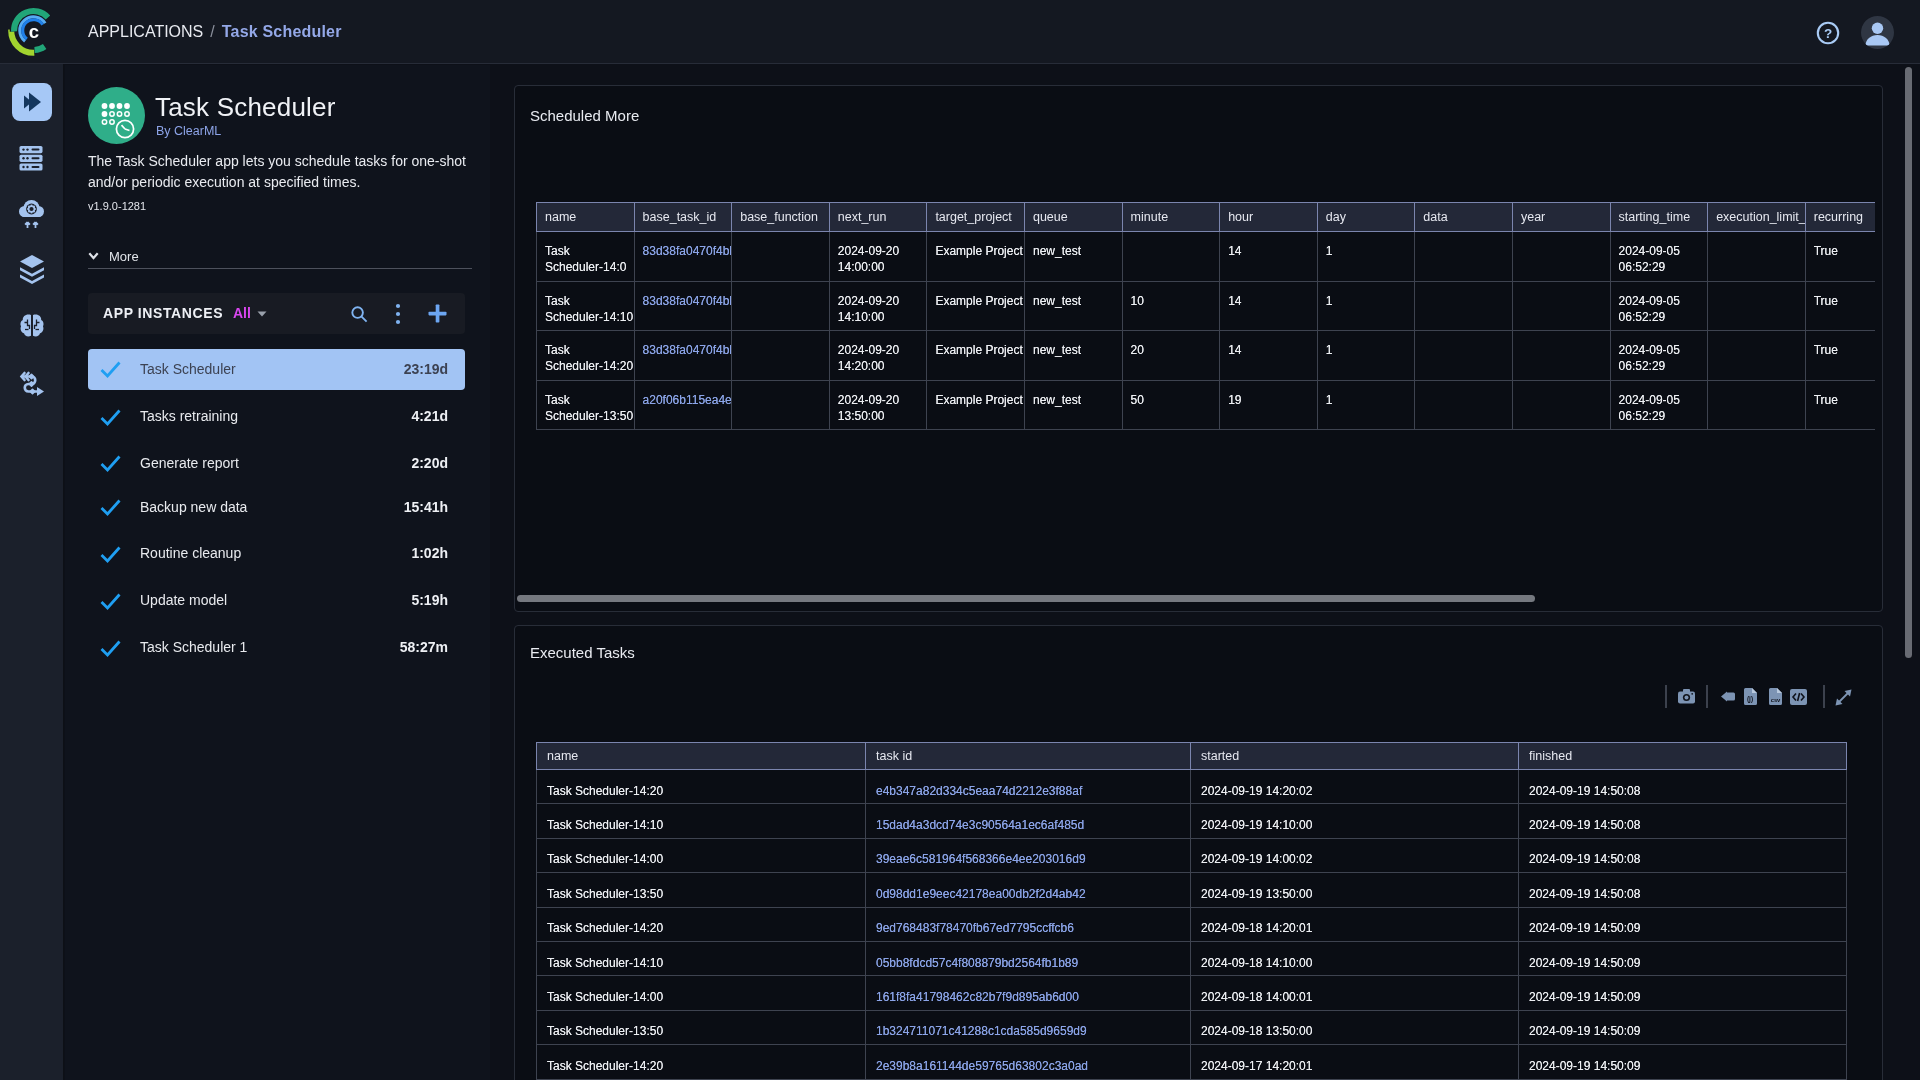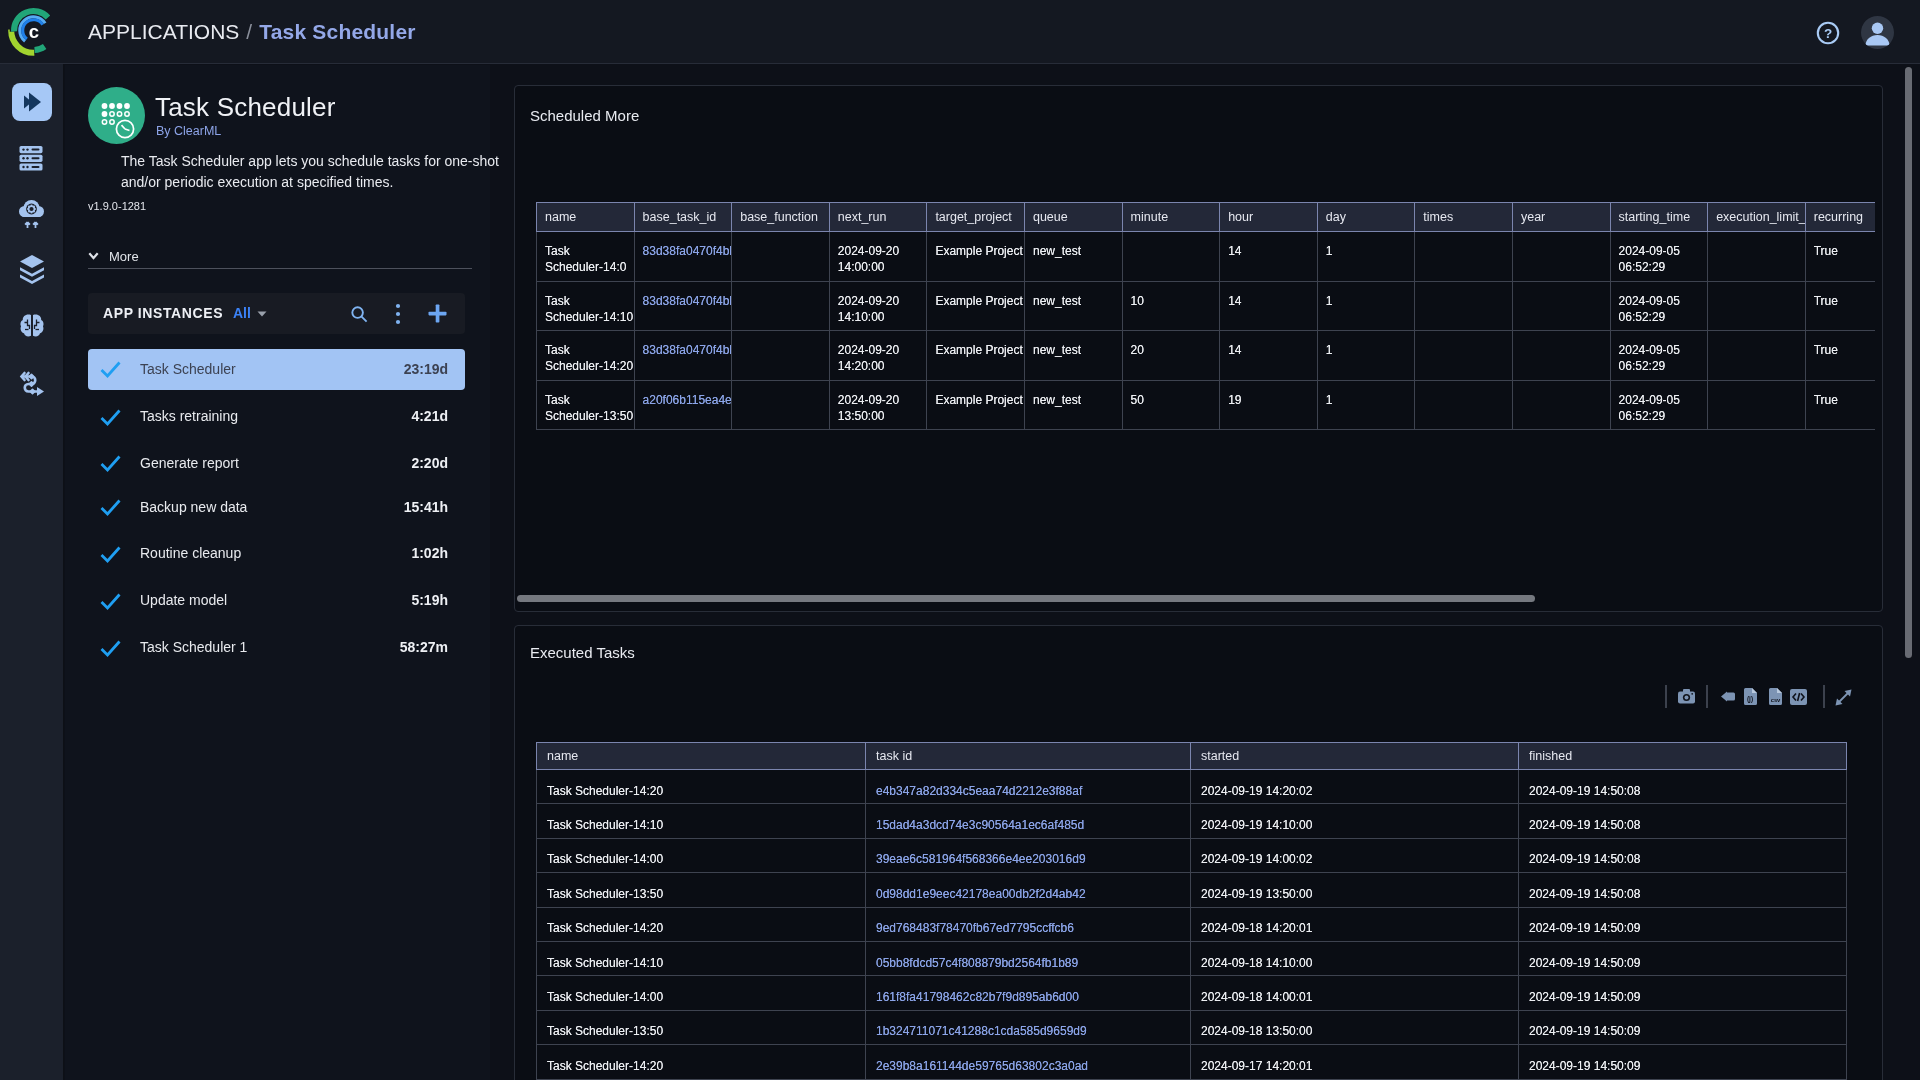--- a/index.html
+++ b/index.html
@@ -2,41 +2,41 @@
 <html><head>
 <meta charset="utf-8">
 <style>
   * { margin:0; padding:0; box-sizing:border-box; }
   html,body { width:1920px; height:1080px; overflow:hidden; background:#0d1018; }
   body { font-family:"Liberation Sans", sans-serif; position:relative; }
   .abs { position:absolute; }
 
   
   #topbar { left:0; top:0; width:1920px; height:64px; background:#141821; border-bottom:1px solid #272c38; }
-  #crumbs { left:88px; top:0; height:68px; line-height:64px; font-size:21px; color:#e8eaf0; letter-spacing:0; }
+  #crumbs { left:88px; top:0; height:68px; line-height:64px; font-size:16px; color:#e8eaf0; letter-spacing:0; }
   #crumbs .sep { color:#8a8f9b; padding:0 7px; font-weight:400; }
   #crumbs .active { color:#94a8e8; font-weight:700; letter-spacing:.2px; }
 
   
   #sidebar { left:0; top:64px; width:64px; height:1016px; background:#1b202b; border-right:1px solid #0d1016; }
   #selbtn { left:12px; top:83px; width:40px; height:38px; background:#a6c8f6; border-radius:8px; }
 
   
   #lpanel { left:65px; top:65px; width:425px; height:1015px; background:#0f131c; }
 
   .appname { left:155px; top:92px; font-size:26px; color:#f0f2f6; letter-spacing:.2px; }
   .byline  { left:156px; top:124px; font-size:12.5px; color:#8da4e8; }
-  .desc    { left:88px; top:151px; width:388px; font-size:14px; line-height:21px; color:#e9ebf0;margin-left:33px; }
+  .desc    { left:88px; top:151px; width:388px; font-size:14px; line-height:21px; color:#e9ebf0; }
   .vers    { left:88px; top:200px; font-size:11px; color:#e4e6ec; }
   .more    { left:109px; top:249px; font-size:13px; color:#e2e5ea; }
   .hline   { left:88px; top:268px; width:384px; height:1px; background:#4d515c; }
 
   #instbar { left:88px; top:293px; width:377px; height:41px; background:#181b23; border-radius:4px; }
   #instbar .ttl { left:15px; top:0; height:41px; line-height:41px; font-size:14px; font-weight:700; color:#eef0f5; letter-spacing:.6px; }
-  #instbar .all { left:145px; top:0; height:41px; line-height:41px; font-size:14px; font-weight:700; color:#3b82f6;text-align:right; }
+  #instbar .all { left:145px; top:0; height:41px; line-height:41px; font-size:14px; font-weight:700; color:#d946ef;text-align:right; }
 
   .irow { left:88px; width:377px; height:41px; }
   .irow .nm { position:absolute; left:52px; top:0; height:41px; line-height:41px; font-size:14px; color:#e8eaee; }
   .irow .dur { position:absolute; right:17px; top:0; height:41px; line-height:41px; font-size:14px; font-weight:700; color:#eef0f4; }
   .irow.sel { background:#a2c4f4; border-radius:4px; }
   .irow.sel .nm { color:#3c4252; }
   .irow.sel .dur { color:#3c4252; }
 
   
   .card { background:#0a0d14; border:1px solid #282d38; border-radius:4px; }
@@ -142,21 +142,21 @@
           <tr>
         <th>name</th>
             <th>base_task_id</th>
             <th>base_function</th>
             <th>next_run</th>
             <th>target_project</th>
             <th>queue</th>
         <th>minute</th>
             <th>hour</th>
             <th>day</th>
-            <th>times</th>
+            <th>data</th>
             <th>year</th>
             <th>starting_time</th>
             <th>execution_limit_hours</th>
             <th>recurring</th>
       </tr>
       <tr>
         <td>Task<br>Scheduler-14:0</td>
             <td class="id">83d38fa0470f4bbf</td>
             <td></td>
             <td>2024-09-20<br>14:00:00</td>

